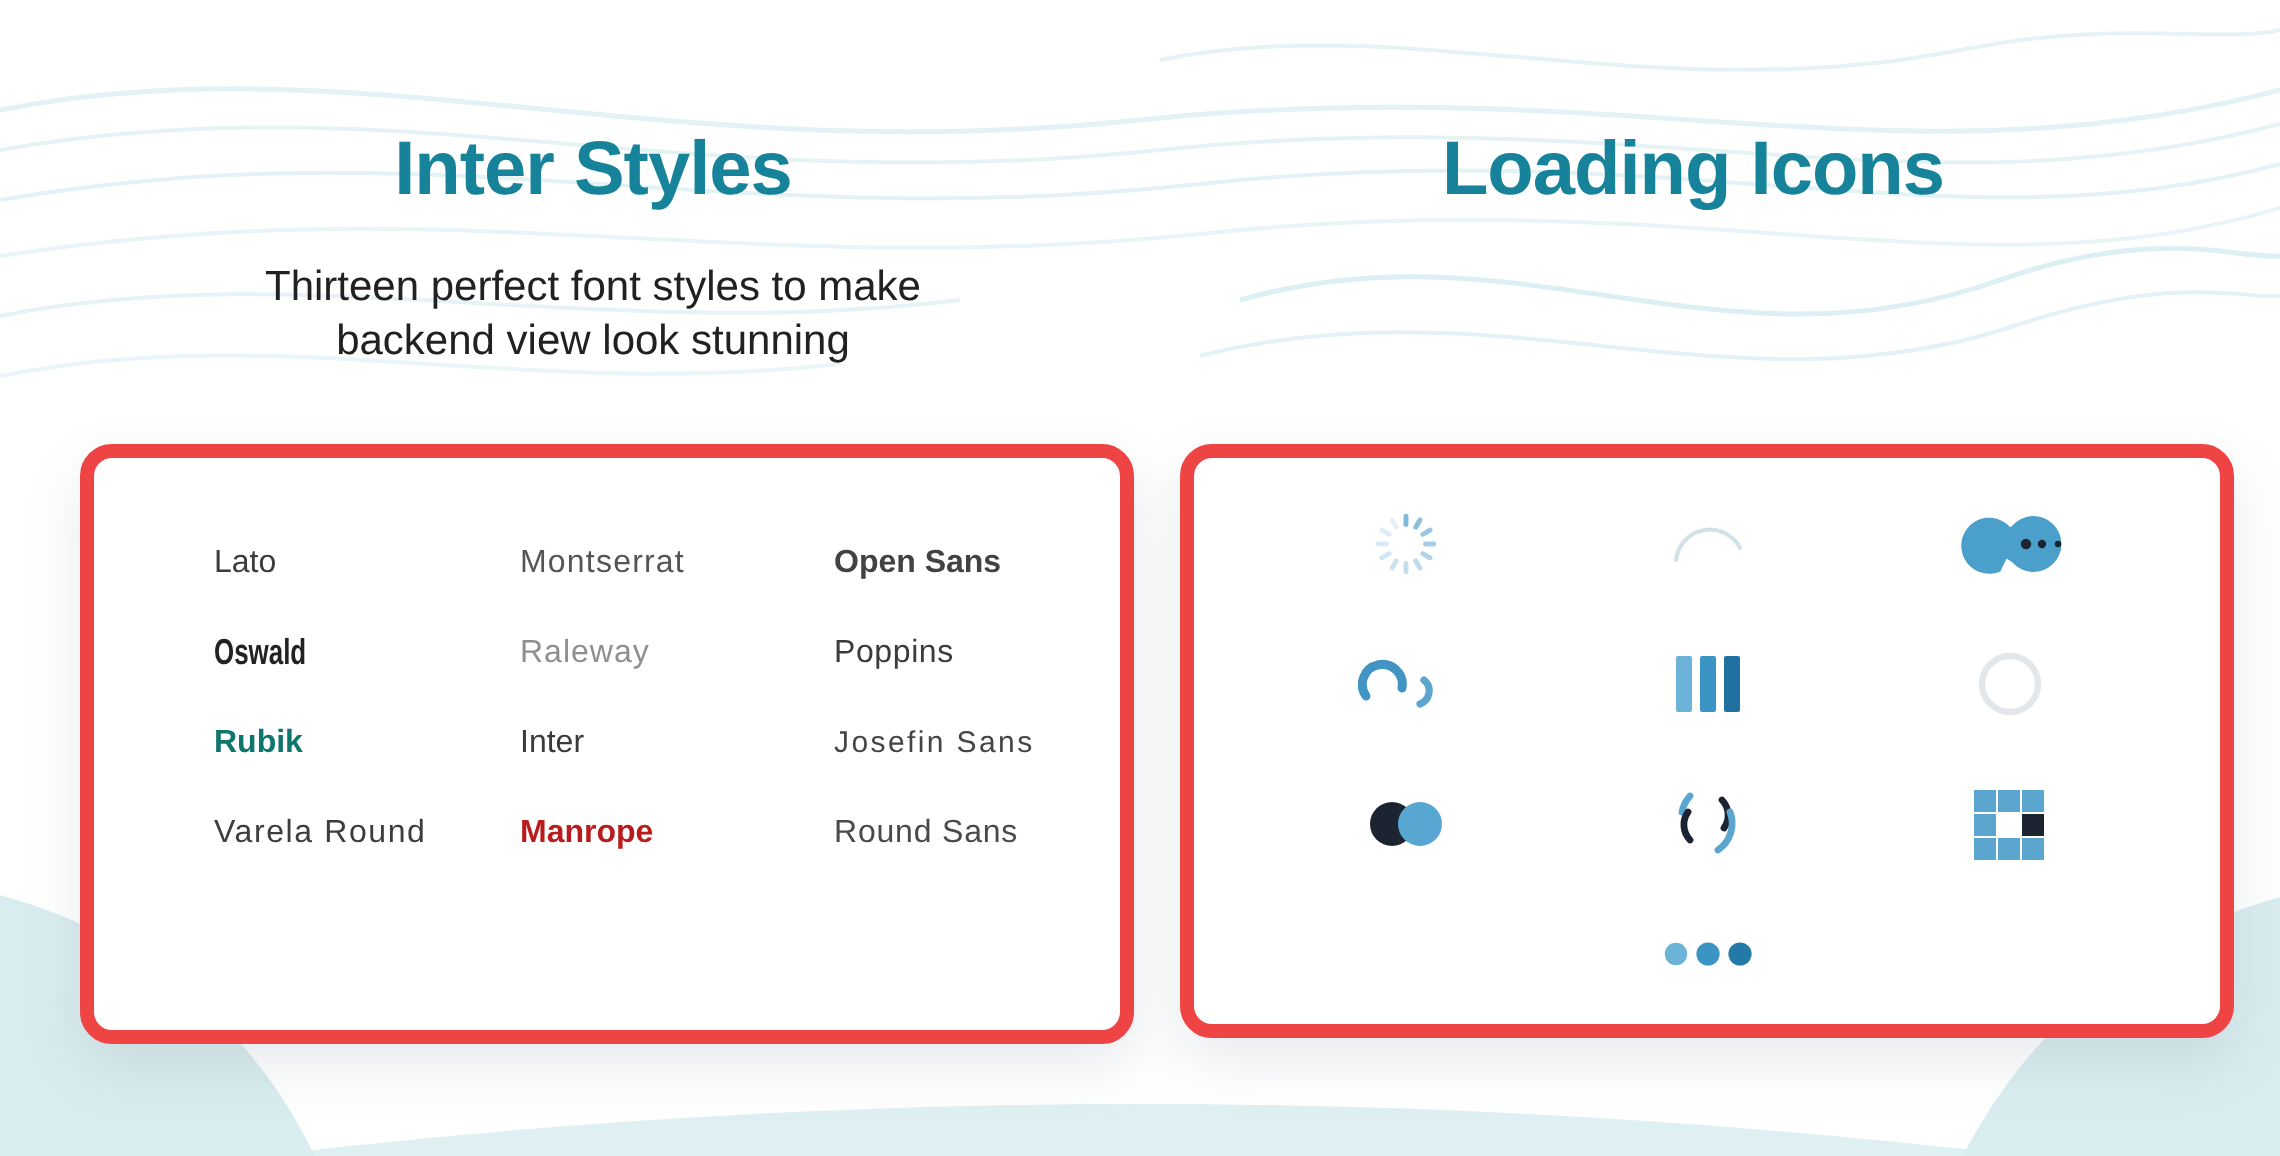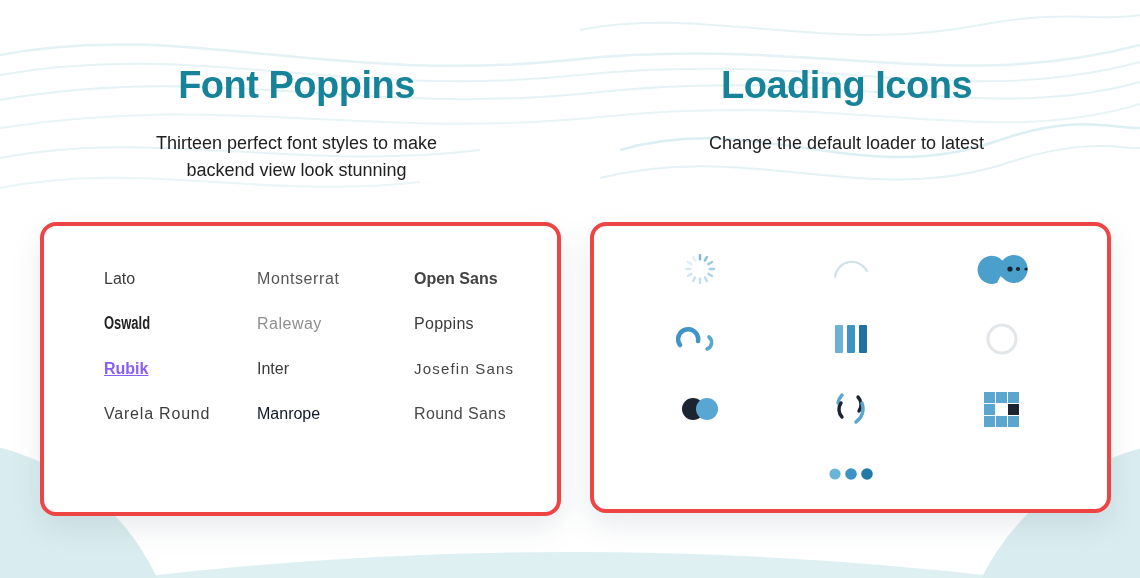--- a/index.html
+++ b/index.html
@@ -14,27 +14,27 @@
   
   .col{position:absolute;top:0;width:513px;text-align:center;}
   .col-left{left:40px;}
   .col-right{left:590px;}
   .section-title{
     margin:0;position:absolute;top:64px;left:0;right:0;
     font-size:38px;font-weight:bold;letter-spacing:-0.5px;color:#16839a;
   }
   .section-sub{
     position:absolute;top:130px;left:0;right:0;
-    font-size:18px;line-height:27px;color:#212121;
+    font-size:21px;line-height:27px;color:#212121;
   }
   .section-sub span{display:block;}
   
   .card{
     position:absolute;left:0;top:222px;width:513px;background:#ffffff;
-    border-radius:16px;border:4px solid #ef4444;
+    border-radius:16px;border:7px solid #ef4444;
     box-shadow:0 12px 28px rgba(110,130,140,0.16);
     text-align:left;
   }
   .card-fonts{height:286px;}
   .card-loaders{height:283px;}
   
   .fonts-grid{
     display:grid;grid-template-columns:153px 157px 143px;
     padding:30px 0 0 60px;
   }
@@ -42,25 +42,25 @@
     height:45px;display:flex;align-items:center;
     font-size:16px;color:#3a3a3a;white-space:nowrap;
   }
   .f-lato{color:#3c3c3c;}
   .f-montserrat{color:#555;letter-spacing:0.6px;}
   .f-opensans{color:#424242;font-weight:bold;}
   .f-oswald{font-weight:bold;color:#222;transform:scaleX(0.72);transform-origin:left center;font-size:18px;}
   .f-raleway{color:#8f8f8f;letter-spacing:0.5px;}
   .f-roboto{color:#333;}
   .f-poppins{color:#3b3b3b;letter-spacing:0.3px;}
-  .f-rubik{color:#8b5cf6;font-weight:bold;text-decoration:underline;}
+  .f-rubik{color:#0f766e;font-weight:bold;}
   .f-inter{color:#3a3a3a;}
   .f-josefin{color:#454545;letter-spacing:1.2px;font-size:15px;text-align:right;}
   .f-varela{color:#3d3d3d;letter-spacing:0.8px;}
-  .f-manrope{color:#0f172a;}
+  .f-manrope{color:#b91c1c;font-weight:bold;}
   .f-nunito{color:#4a4a4a;letter-spacing:0.4px;}
   
   .loaders-grid{
     display:grid;grid-template-columns:151px 151px 151px;
     padding:8px 30px 0 30px;
   }
   .loader-cell{height:70px;display:flex;align-items:center;justify-content:center;}
   .loader-footer{height:60px;display:flex;align-items:center;justify-content:center;}
   
   .sq-grid{display:grid;grid-template-columns:repeat(3,11px);grid-template-rows:repeat(3,11px);gap:1px;}
@@ -83,21 +83,21 @@
   <path d="M580,30 C700,5 830,55 980,25 C1060,9 1110,22 1140,15" stroke="#e6f3f5" stroke-width="2"></path>
 </svg>
 
 <svg class="blob-svg" viewBox="0 0 1140 578" fill="none">
   <path d="M130,578 Q570,526 1012,578 Z" fill="#dff0f2"></path>
   <circle cx="-60" cy="680" r="240" fill="#d9edf0"></circle>
   <circle cx="1205" cy="690" r="250" fill="#d9edf0"></circle>
 </svg>
 
 <div class="col col-left">
-  <h1 class="section-title">Font Poppins</h1>
+  <h1 class="section-title">Inter Styles</h1>
   <div class="section-sub">
     <span>Thirteen perfect font styles to make</span>
     <span>backend view look stunning</span>
   </div>
 
   <div class="card card-fonts">
     <div class="fonts-grid">
       <div class="font-item f-lato">Lato</div>
       <div class="font-item f-montserrat">Montserrat</div>
       <div class="font-item f-opensans">Open Sans</div>
@@ -110,21 +110,20 @@
       <div class="font-item f-varela">Varela Round</div>
       <div class="font-item f-manrope">Manrope</div>
       <div class="font-item f-nunito">Round Sans</div>
     </div>
   </div>
 </div>
 
 <div class="col col-right">
   <h1 class="section-title">Loading Icons</h1>
   <div class="section-sub">
-    <span>Change the default loader to latest</span>
   </div>
 
   <div class="card card-loaders">
     <div class="loaders-grid">
 
       <div class="loader-cell">
         <svg width="34" height="34" viewBox="0 0 36 36">
           <g fill="#7fb8d8">
             <rect x="16.7" y="2" width="2.6" height="7" rx="1.3" opacity="1" transform="rotate(0 18 18)"></rect>
             <rect x="16.7" y="2" width="2.6" height="7" rx="1.3" opacity="0.9" transform="rotate(30 18 18)"></rect>

